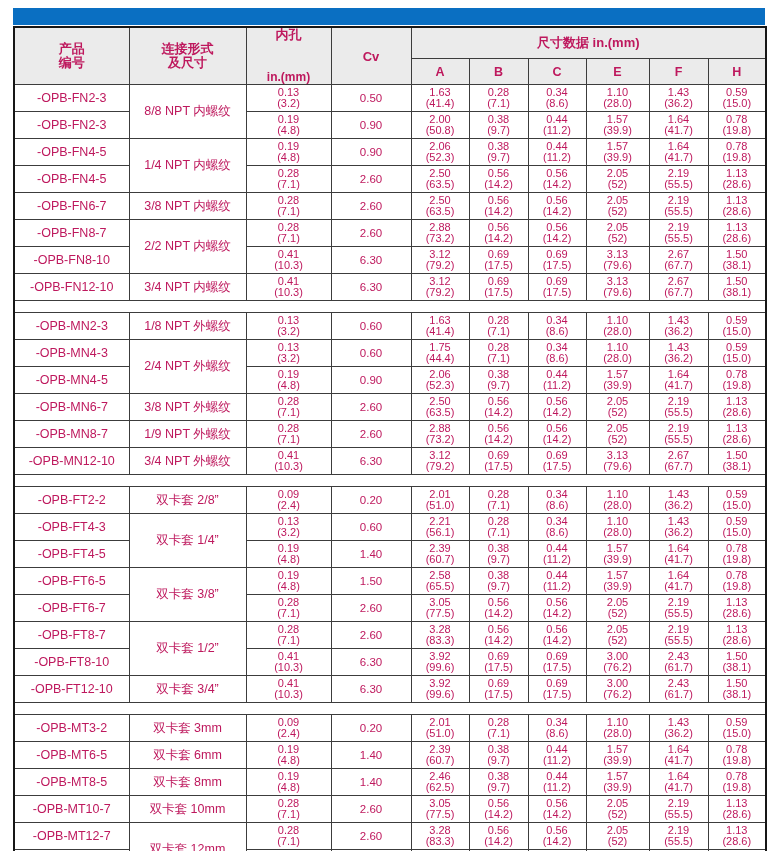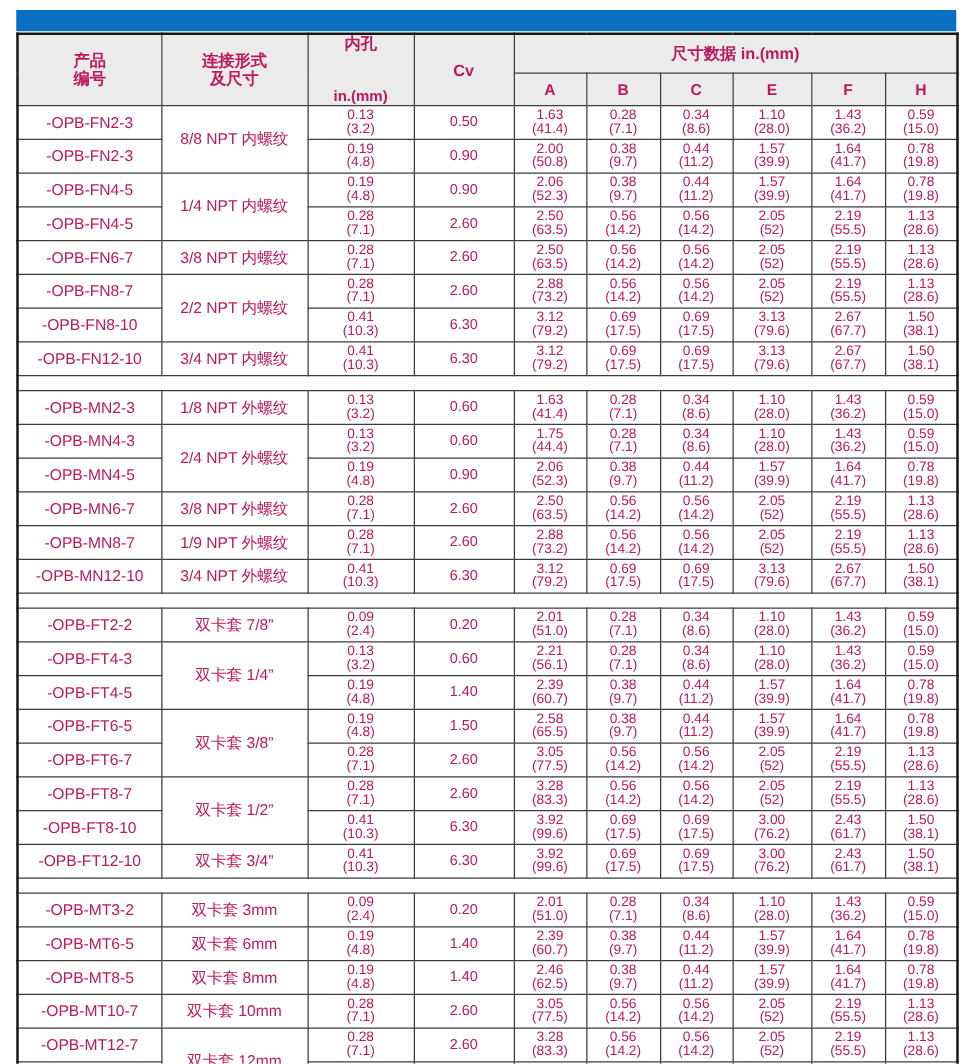--- a/index.html
+++ b/index.html
@@ -539,21 +539,21 @@
           <td class="num">
             <div class="v">1.50</div>
             <div class="v">(38.1)</div>
           </td>
         </tr>
         <tr class="spacer">
           <td colspan="10"></td>
         </tr>
         <tr>
           <td class="part">-OPB-FT2-2</td>
-          <td class="conn">双卡套 7/8”</td>
+          <td class="conn">双卡套 2/8”</td>
           <td class="num">
             <div class="v">0.09</div>
             <div class="v">(2.4)</div>
           </td>
           <td class="cv">0.20</td>
           <td class="num">
             <div class="v">2.01</div>
             <div class="v">(51.0)</div>
           </td>
           <td class="num">

